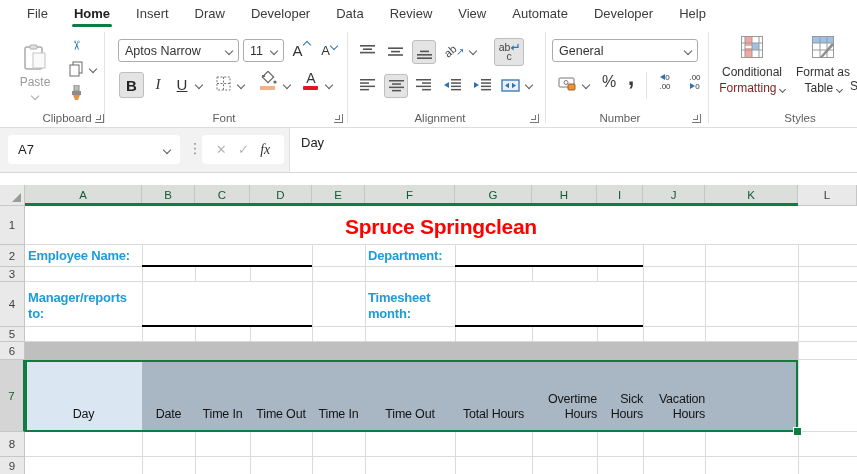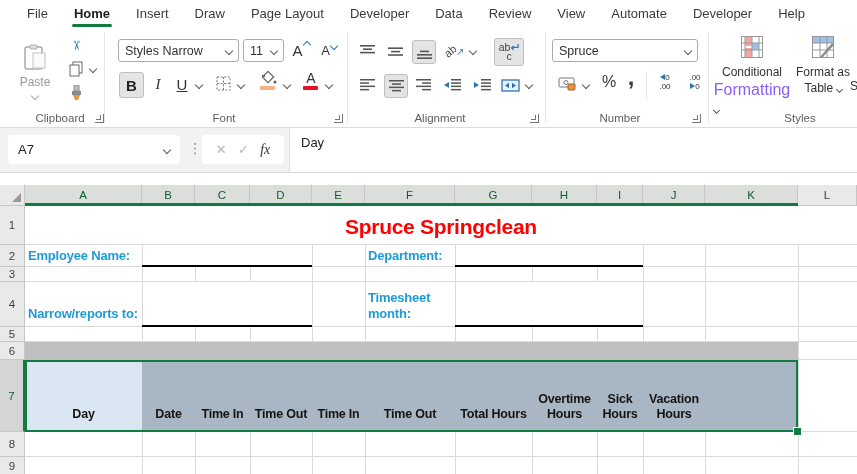--- a/index.html
+++ b/index.html
@@ -45,36 +45,35 @@
   .strip{position:absolute;left:25px;width:832px;border-bottom:1px solid #DADADA;box-sizing:border-box;
          background-repeat:no-repeat;background-size:1px 100%;}
   .vl-all{background-image:linear-gradient(#DADADA,#DADADA),linear-gradient(#DADADA,#DADADA),linear-gradient(#DADADA,#DADADA),linear-gradient(#DADADA,#DADADA),linear-gradient(#DADADA,#DADADA),linear-gradient(#DADADA,#DADADA),linear-gradient(#DADADA,#DADADA),linear-gradient(#DADADA,#DADADA),linear-gradient(#DADADA,#DADADA),linear-gradient(#DADADA,#DADADA),linear-gradient(#DADADA,#DADADA);
          background-position:117px 0,170px 0,225px 0,287px 0,340px 0,430px 0,507px 0,572px 0,618px 0,680px 0,773px 0;}
   .vl-some{background-image:linear-gradient(#DADADA,#DADADA),linear-gradient(#DADADA,#DADADA),linear-gradient(#DADADA,#DADADA),linear-gradient(#DADADA,#DADADA),linear-gradient(#DADADA,#DADADA),linear-gradient(#DADADA,#DADADA),linear-gradient(#DADADA,#DADADA);
          background-position:117px 0,287px 0,340px 0,430px 0,618px 0,680px 0,773px 0;}
   .vl-one{background-image:linear-gradient(#DADADA,#DADADA);background-position:773px 0;}
   .blkline{position:absolute;height:2px;background:#000;}
   .bluelab{position:absolute;color:#1E9CD7;font-weight:bold;font-size:13px;letter-spacing:-0.2px;}
   .hc{position:absolute;top:362px;height:66px;display:flex;flex-direction:column;justify-content:flex-end;align-items:center;
-      padding-bottom:6px;box-sizing:border-box;font-size:12.5px;font-weight:bold;color:#141414;letter-spacing:-0.2px;
-      text-align:center;line-height:15px;white-space:nowrap;}
+      padding-bottom:6px;box-sizing:border-box;font-size:12.5px;font-weight:normal;color:#141414;letter-spacing:-0.2px;
+      text-align:right;line-height:15px;white-space:nowrap;}
   .hc.wrap2{white-space:normal;}
   .icon-note{color:#2E74B5;}
 </style>
 </head>
 <body>
 
 <div class="app">
 
   <div class="tabbar">
     <div class="tab">File</div>
     <div class="tab active">Home</div>
     <div class="tab">Insert</div>
     <div class="tab">Draw</div>
-    <div class="tab">Page Layout</div>
     <div class="tab">Developer</div>
     <div class="tab">Data</div>
     <div class="tab">Review</div>
     <div class="tab">View</div>
     <div class="tab">Automate</div>
     <div class="tab">Developer</div>
     <div class="tab">Help</div>
   </div>
 
   <div class="ribbon">
@@ -99,25 +98,25 @@
     </div>
     <span class="chv" style="position:absolute;left:90px;top:38px;"></span>
     <div class="btn" style="left:66px;top:56px;width:20px;height:18px;">
       <svg width="15" height="16" viewBox="0 0 15 16">
         <rect x="5" y="0" width="5" height="6" fill="#bdbdbd" stroke="#8c8c8c"></rect>
         <rect x="3" y="6" width="9" height="4" fill="#8c8c8c"></rect>
         <polygon points="4,10 11,10 9,15 6,15" fill="#E8943D"></polygon>
       </svg>
     </div>
     <div class="gsep" style="left:104px;"></div>
-    <div class="glabel" style="left:60px;">Clipboard</div>
+    <div class="glabel" style="left:67px;">Clipboard</div>
     <div class="lnch" style="left:95px;top:86px;"></div>
 
     <div class="combo" style="left:118px;top:11px;width:121px;">
-      <span>Styles Narrow</span>
+      <span>Aptos Narrow</span>
         <span class="chv"></span>
     </div>
     <div class="combo" style="left:243px;top:11px;width:41px;">
       <span>11</span>
         <span class="chv"></span>
     </div>
     <div class="btn" style="left:290px;top:11px;width:22px;height:22px;font-size:15px;color:#333;">
       <span>A</span>
         <span class="chv up" style="margin:-10px 0 0 1px;border-color:#2E74B5;"></span>
     </div>
@@ -234,21 +233,21 @@
         <polygon points="4,6.5 8,3.8 8,9.2" fill="#2E74B5"></polygon>
           <polygon points="15,6.5 11,3.8 11,9.2" fill="#2E74B5"></polygon>
       </svg>
     </div>
     <span class="chv" style="position:absolute;left:526px;top:54px;"></span>
     <div class="glabel" style="left:440px;">Alignment</div>
     <div class="lnch" style="left:530px;top:86px;"></div>
     <div class="gsep" style="left:545px;"></div>
 
     <div class="combo" style="left:552px;top:11px;width:146px;">
-      <span>Spruce</span>
+      <span>General</span>
         <span class="chv"></span>
     </div>
     <div class="btn" style="left:556px;top:44px;width:22px;height:22px;">
       <svg width="18" height="15" viewBox="0 0 18 15">
         <rect x="1" y="2" width="15" height="9" rx="1" fill="#fff" stroke="#777"></rect>
         <circle cx="8" cy="6.5" r="2" fill="none" stroke="#777"></circle>
         <rect x="10" y="8" width="7" height="6" rx="1" fill="#E8943D" stroke="#9c5f1d"></rect>
       </svg>
     </div>
     <span class="chv" style="position:absolute;left:583px;top:54px;"></span>
@@ -273,21 +272,21 @@
         <rect x="4" y="1" width="7" height="9" fill="#F2A7A2"></rect>
           <rect x="4" y="12" width="7" height="9" fill="#F2A7A2"></rect>
         <rect x="11" y="7" width="7" height="7" fill="#9CC2E5"></rect>
         <line x1="4" y1="1" x2="4" y2="21" stroke="#999"></line>
           <line x1="11" y1="1" x2="11" y2="21" stroke="#999"></line>
           <line x1="18" y1="1" x2="18" y2="21" stroke="#999"></line>
         <line x1="1" y1="7" x2="21" y2="7" stroke="#999"></line>
           <line x1="1" y1="14" x2="21" y2="14" stroke="#999"></line>
       </svg>
       <span style="font-size:12px;color:#333;margin-top:7px;">Conditional</span>
-      <span style="font-size:16px;color:#8b5cf6;margin-top:2px;"><span>Formatting</span> <span class="chv" style="width:4px;height:4px;"></span></span>
+      <span style="font-size:12px;color:#7f1d1d;margin-top:2px;"><span>Formatting</span> <span class="chv" style="width:4px;height:4px;"></span></span>
     </div>
     <div class="btn" style="left:792px;top:6px;width:62px;height:88px;flex-direction:column;justify-content:flex-start;">
       <svg width="22" height="22" viewBox="0 0 22 22" style="margin-top:2px;">
         <rect x="0.5" y="0.5" width="21" height="21" fill="#fff" stroke="#999"></rect>
         <rect x="1" y="1" width="20" height="6" fill="#9CC2E5"></rect>
         <line x1="8" y1="1" x2="8" y2="21" stroke="#999"></line>
           <line x1="15" y1="1" x2="15" y2="21" stroke="#999"></line>
         <line x1="1" y1="7" x2="21" y2="7" stroke="#999"></line>
           <line x1="1" y1="14" x2="21" y2="14" stroke="#999"></line>
         <polygon points="8,21 20,7 22,9 10,22" fill="#8c8c8c"></polygon>
@@ -352,21 +351,21 @@
   <div class="strip vl-all" style="top:327px;height:15px;"></div>
   <div class="strip vl-one" style="top:342px;height:18px;"></div>
   <div class="strip vl-one" style="top:360px;height:72px;"></div>
   <div class="strip vl-all" style="top:432px;height:25px;"></div>
   <div class="strip vl-all" style="top:457px;height:17px;border-bottom:none;"></div>
 
   <div class="abs" style="left:25px;right:0;top:206px;height:39px;line-height:42px;text-align:center;color:#FF0000;font-weight:bold;font-size:21px;letter-spacing:-0.3px;">Spruce Springclean</div>
 
   <div class="bluelab" style="left:368px;top:245px;height:22px;line-height:22px;">Department:</div>
   <div class="bluelab" style="left:28px;top:245px;height:22px;line-height:22px;">Employee Name:</div>
-  <div class="bluelab" style="left:28px;top:282px;width:112px;height:45px;display:flex;align-items:flex-end;padding-bottom:5px;box-sizing:border-box;line-height:16px;">Narrow/reports to:</div>
+  <div class="bluelab" style="left:28px;top:282px;width:112px;height:45px;display:flex;align-items:flex-end;padding-bottom:5px;box-sizing:border-box;line-height:16px;">Manager/reports to:</div>
   <div class="bluelab" style="left:368px;top:282px;width:88px;height:45px;display:flex;align-items:flex-end;padding-bottom:5px;box-sizing:border-box;line-height:16px;">Timesheet month:</div>
 
   <div class="blkline" style="left:142px;top:265px;width:170px;"></div>
   <div class="blkline" style="left:455px;top:265px;width:188px;"></div>
   <div class="blkline" style="left:142px;top:325px;width:170px;"></div>
   <div class="blkline" style="left:455px;top:325px;width:188px;"></div>
 
   <div class="abs" style="left:25px;top:342px;width:773px;height:18px;background:#BFBFBF;"></div>
 
   <div class="abs" style="left:27px;top:362px;width:115px;height:68px;background:#DAE7F3;"></div>

